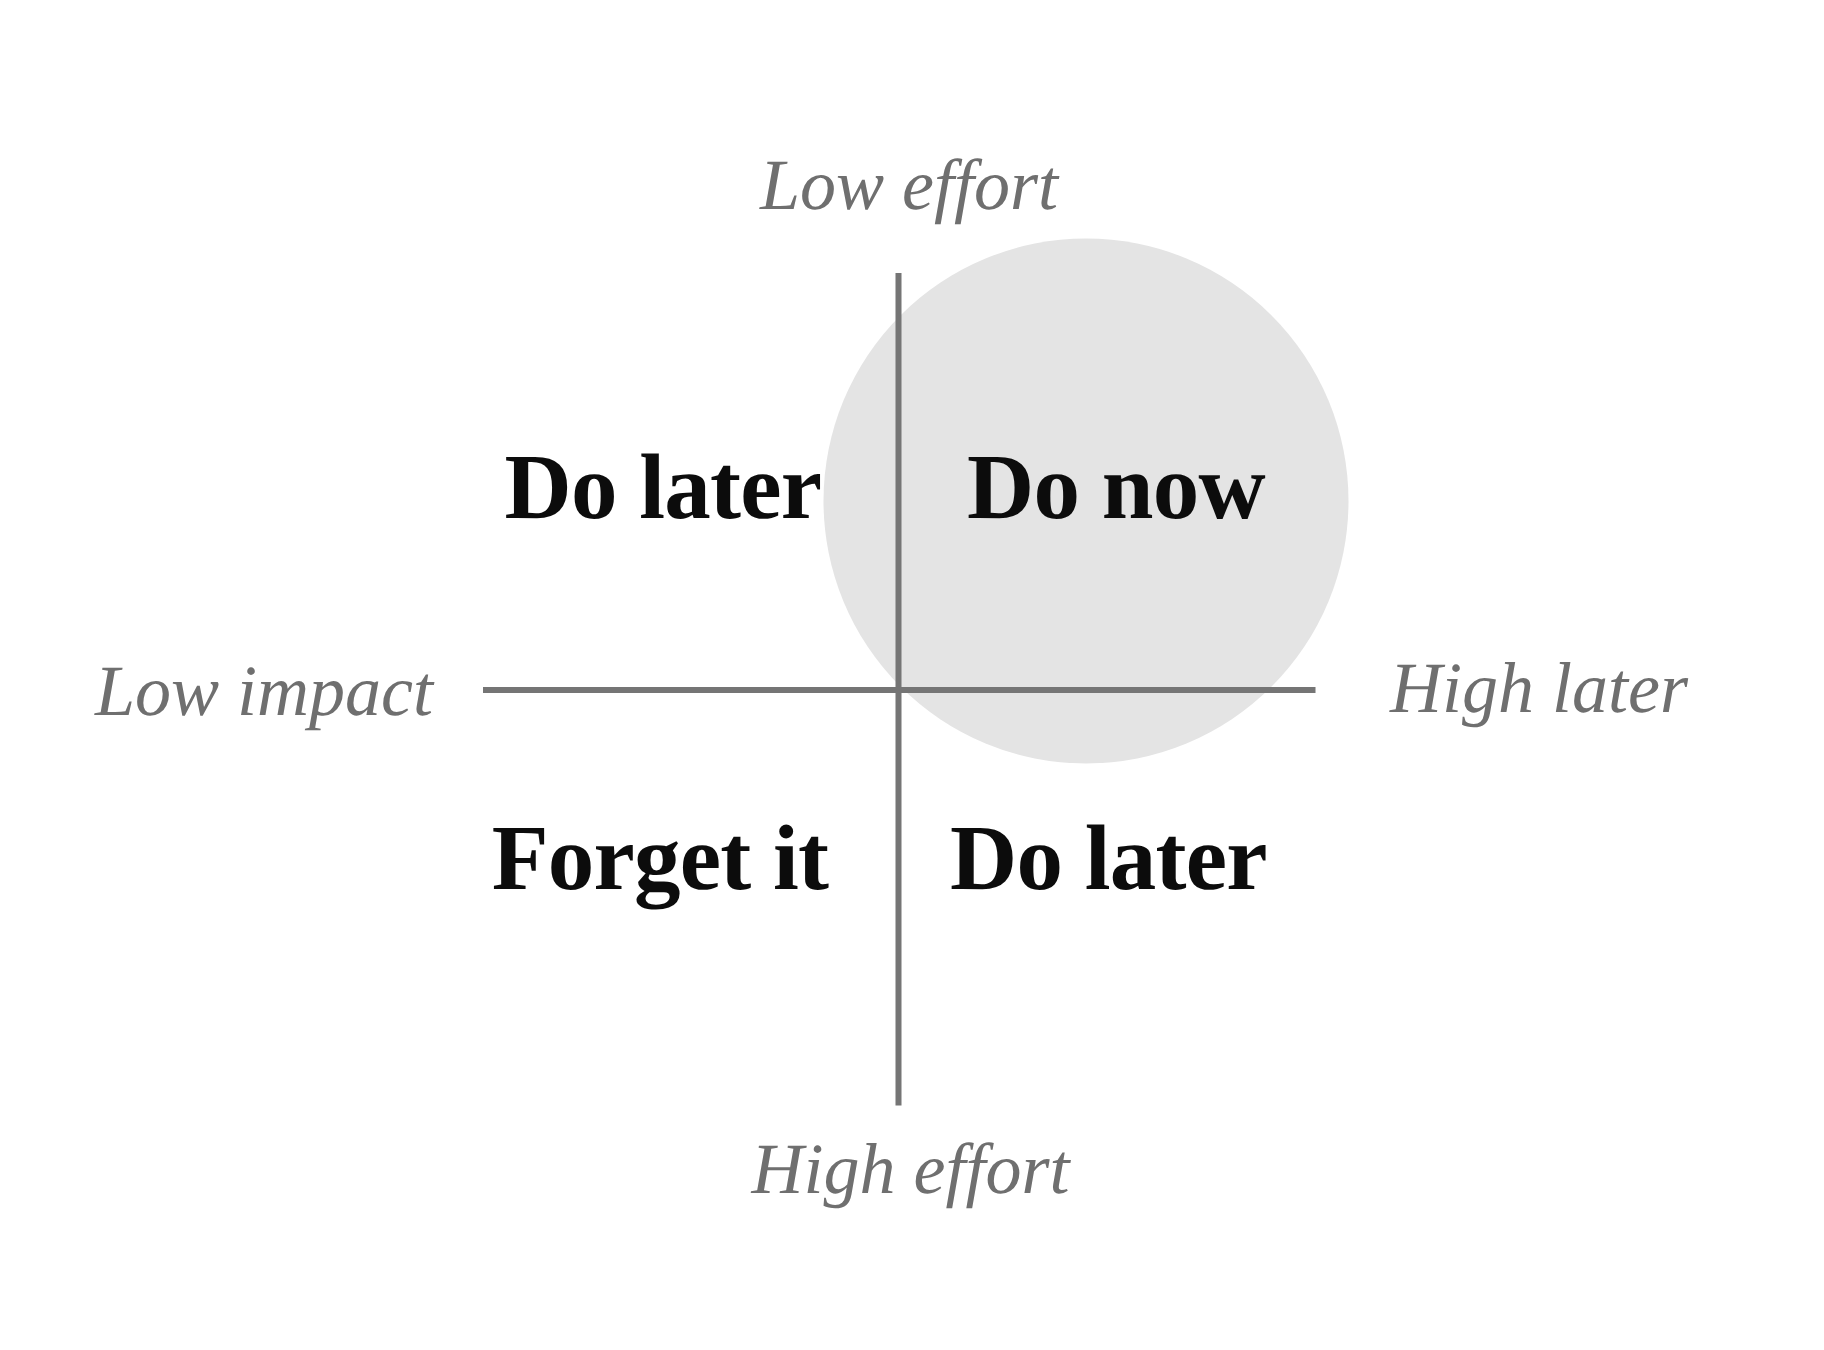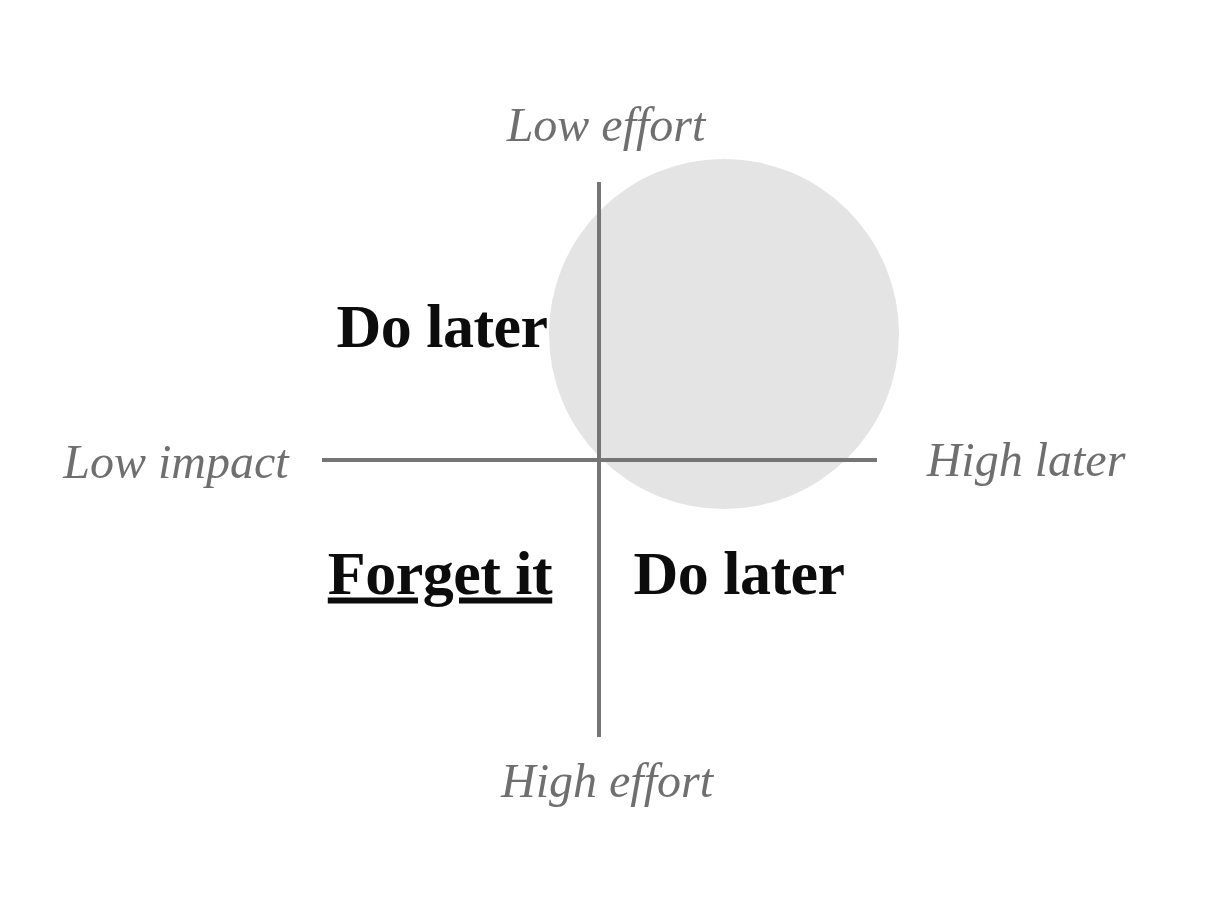--- a/index.html
+++ b/index.html
@@ -59,21 +59,21 @@
     font-size:62px;
     color:var(--quadrant-label-text);
     letter-spacing:-0.5px;
   }
   .label-low-effort{left:606px;top:124px;}
   .label-high-effort{left:607px;top:780px;}
   .label-low-impact{left:176px;top:461px;}
   .label-high-impact{left:1026px;top:459px;}
   .label-do-later-tl{left:442px;top:326px;}
   .label-do-now{left:744px;top:326px;}
-  .label-forget-it{left:440px;top:573px;text-decoration:underline;}
+  .label-forget-it{left:440px;top:573px;}
   .label-do-later-br{left:739px;top:573px;}
 </style>
 </head>
 <body>
 
 <div class="matrix">
 
   <div class="highlight-circle"></div>
 
   <div class="axis-line axis-vertical"></div>
@@ -83,18 +83,19 @@
   <div class="label axis-label label-low-effort">Low effort</div>
 
   <div class="label axis-label label-high-effort">High effort</div>
 
   <div class="label axis-label label-low-impact">Low impact</div>
 
   <div class="label axis-label label-high-impact">High later</div>
 
   <div class="label quadrant-label label-do-later-tl">Do later</div>
 
+  <div class="label quadrant-label label-do-now">Do now</div>
 
   <div class="label quadrant-label label-forget-it">Forget it</div>
 
   <div class="label quadrant-label label-do-later-br">Do later</div>
 
 </div>
 
 </body></html>

